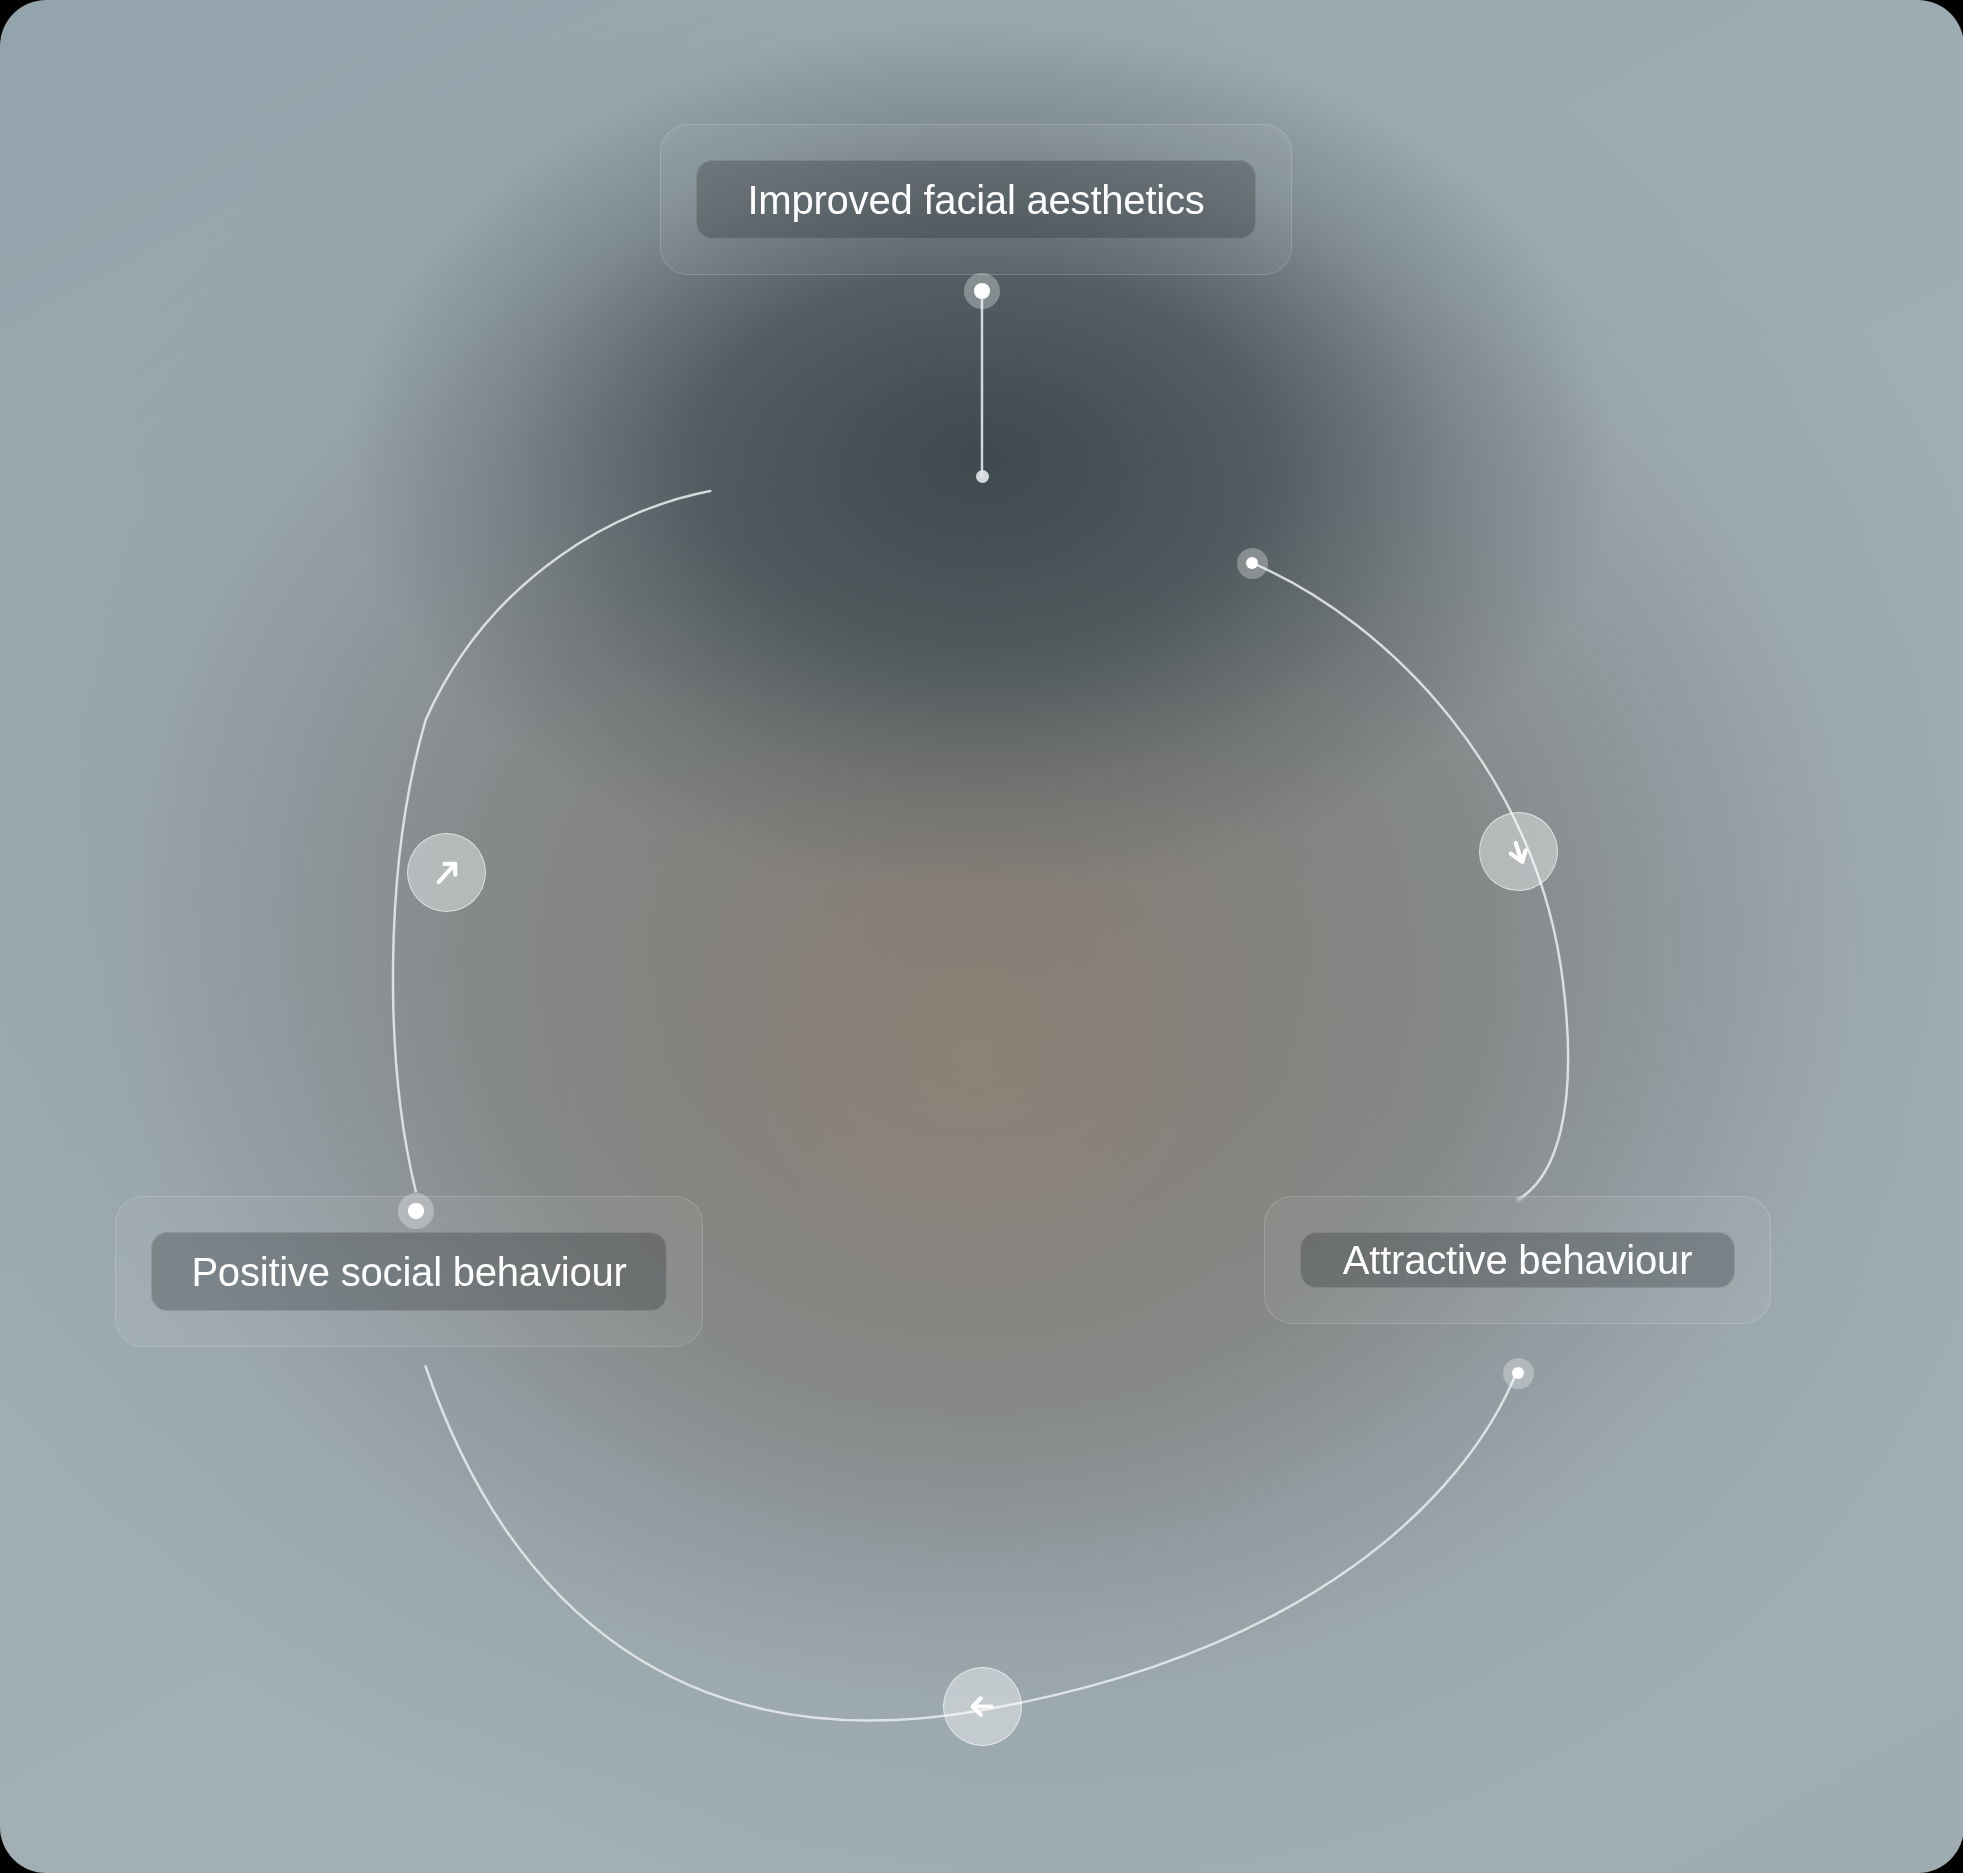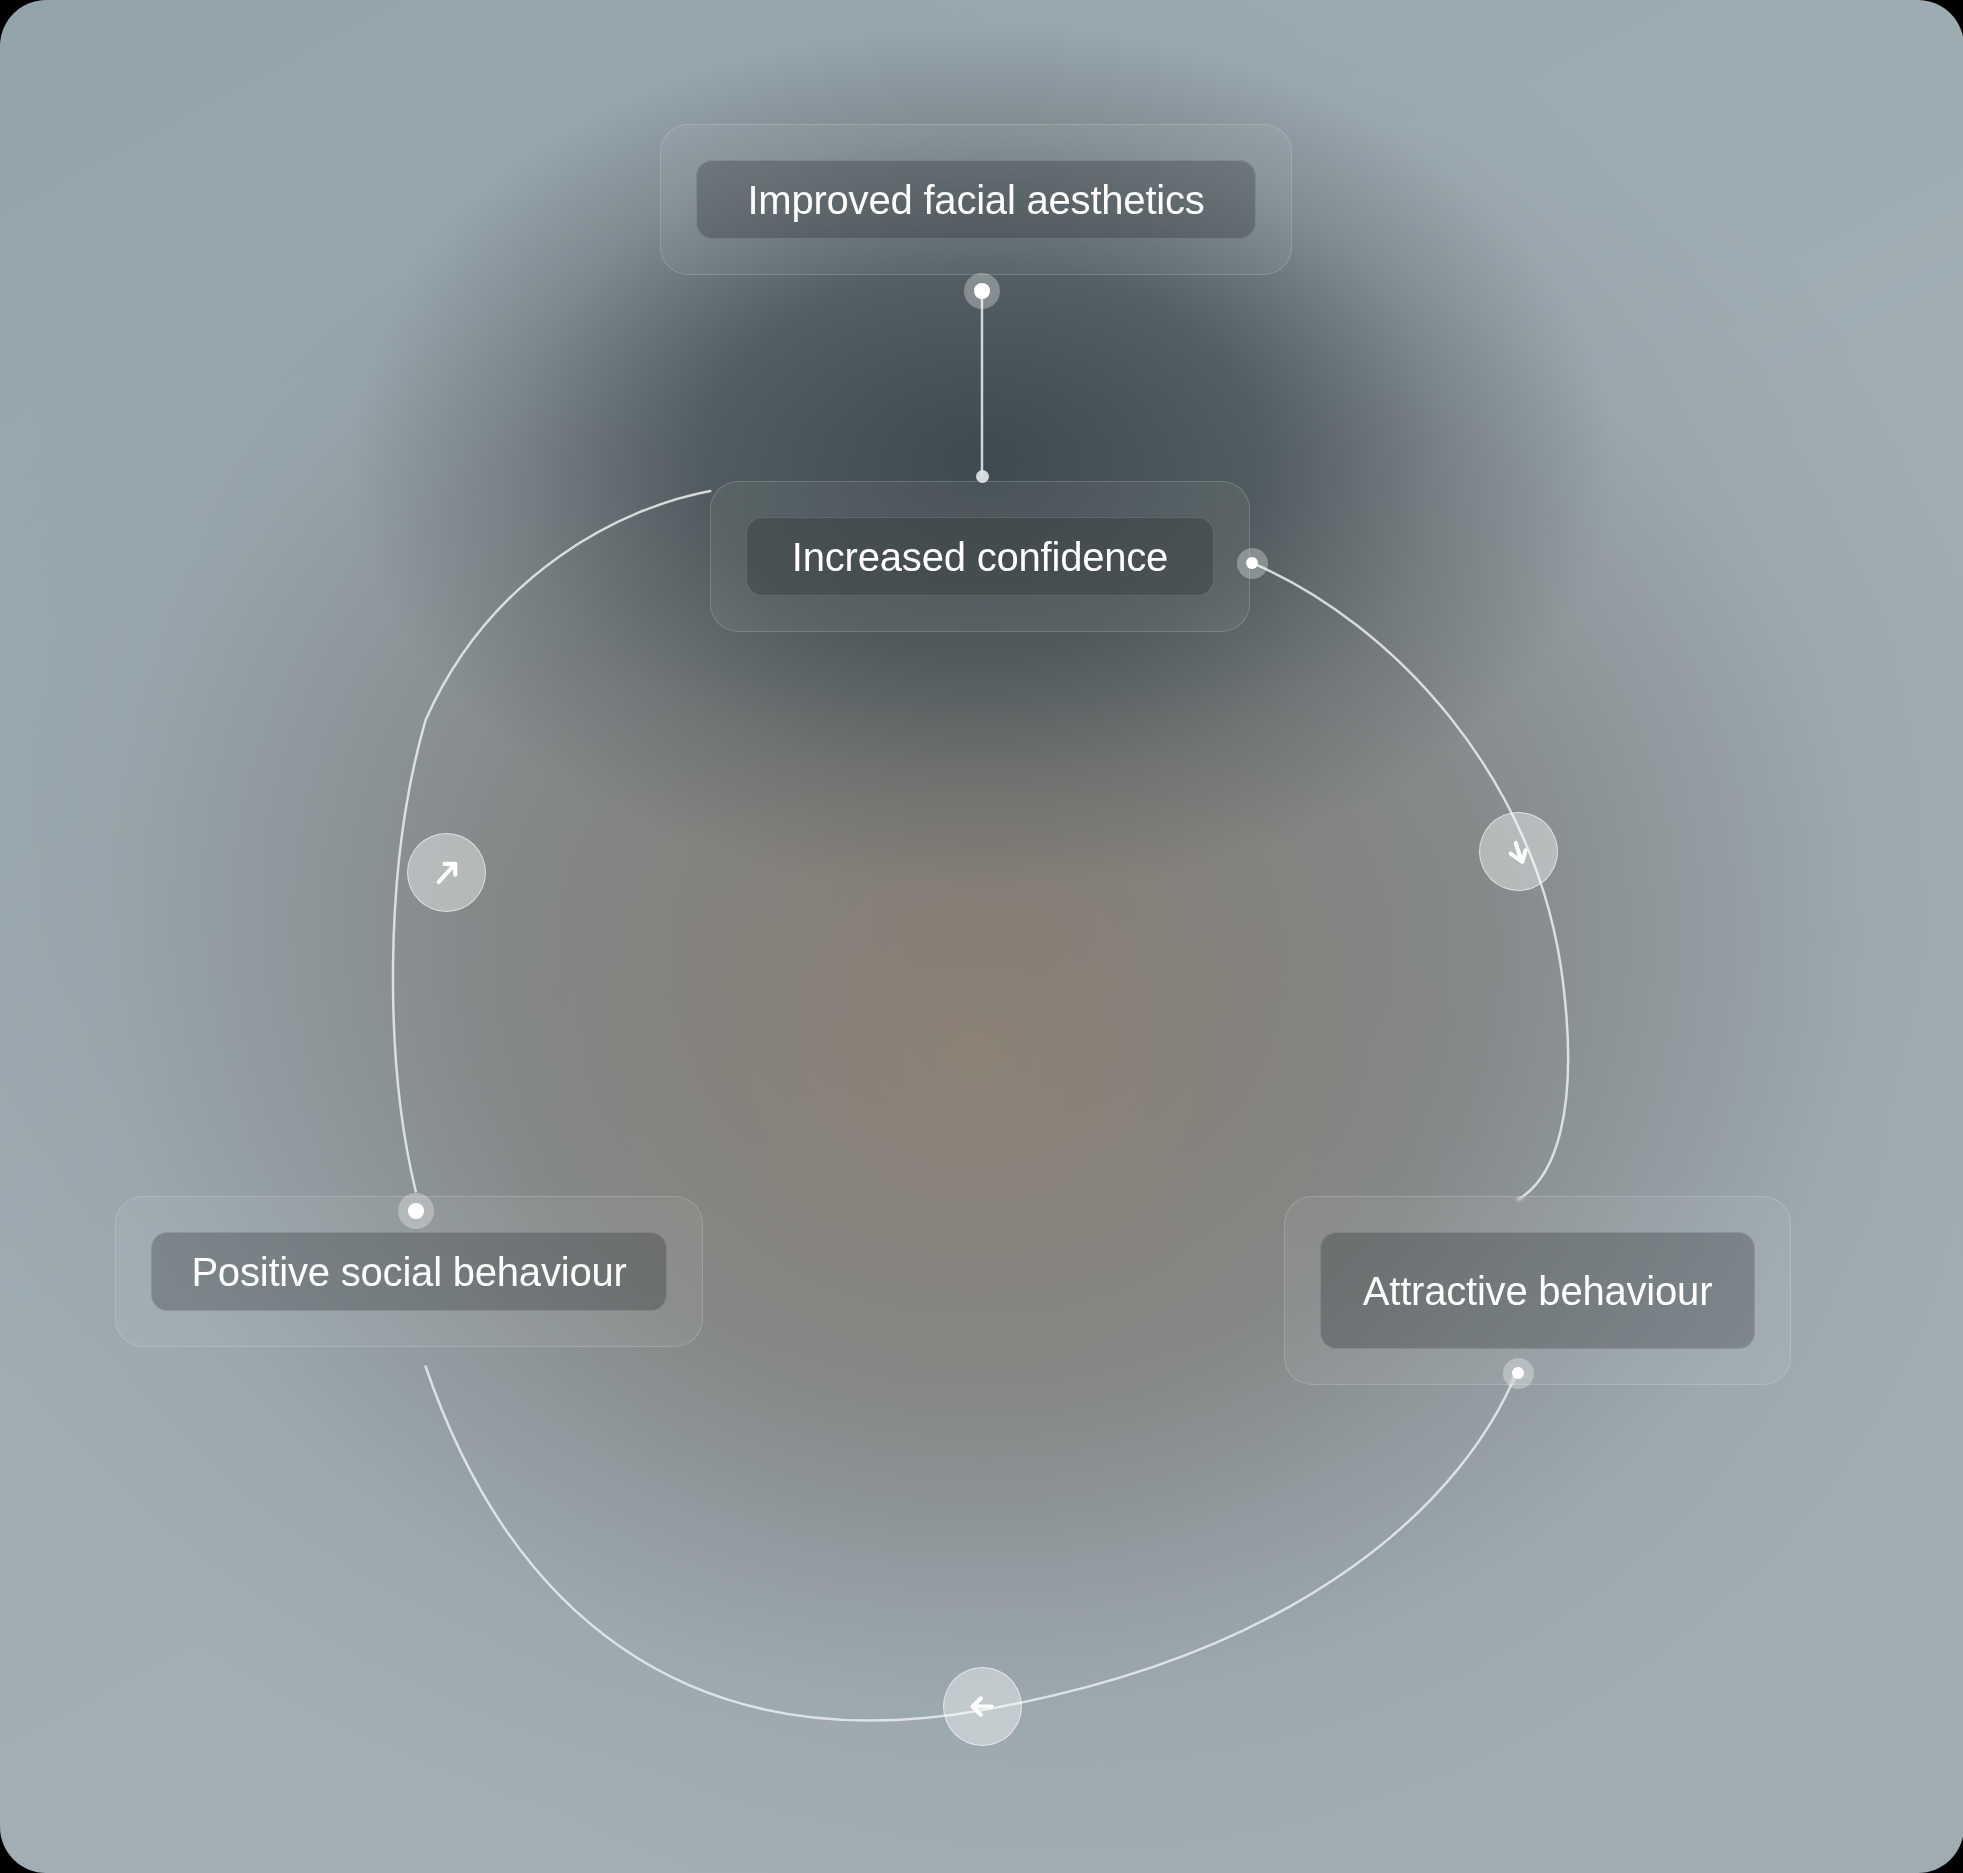--- a/index.html
+++ b/index.html
@@ -45,21 +45,21 @@
     font-weight:400;
     letter-spacing:-0.2px;
     white-space:nowrap;
     line-height:1;
   }
 
   
   #node-aesthetics{left:660px;top:124px;width:632px;height:151px;}
   #node-confidence{left:710px;top:481px;width:540px;height:151px;}
   #node-feedback  {left:115px;top:1196px;width:588px;height:151px;}
-  #node-behaviour {left:1264px;top:1196px;width:507px;height:189px;margin-left:20px;}
+  #node-behaviour {left:1264px;top:1196px;width:507px;height:128px;}
 
   
   .handle{
     position:absolute;width:36px;height:36px;margin-left:-18px;margin-top:-18px;
     border-radius:50%;
     background:rgba(255,255,255,0.30);
     display:flex;align-items:center;justify-content:center;
     z-index:6;
   }
   .handle::after{
@@ -139,25 +139,20 @@
   <div class="handle small" style="left:1518px;top:1373px;"></div>
 
   <div class="handle" style="left:416px;top:1211px;"></div>
 
   <div class="node" id="node-aesthetics">
     <div class="node-inner">
       <span class="node-label">Improved facial aesthetics</span>
     </div>
   </div>
 
-  <div class="node" id="node-confidence">
-    <div class="node-inner">
-      <span class="node-label">Increased confidence</span>
-    </div>
-  </div>
 
   <div class="node" id="node-behaviour">
     <div class="node-inner">
       <span class="node-label">Attractive behaviour</span>
     </div>
   </div>
 
   <div class="node" id="node-feedback">
     <div class="node-inner">
       <span class="node-label">Positive social behaviour</span>

